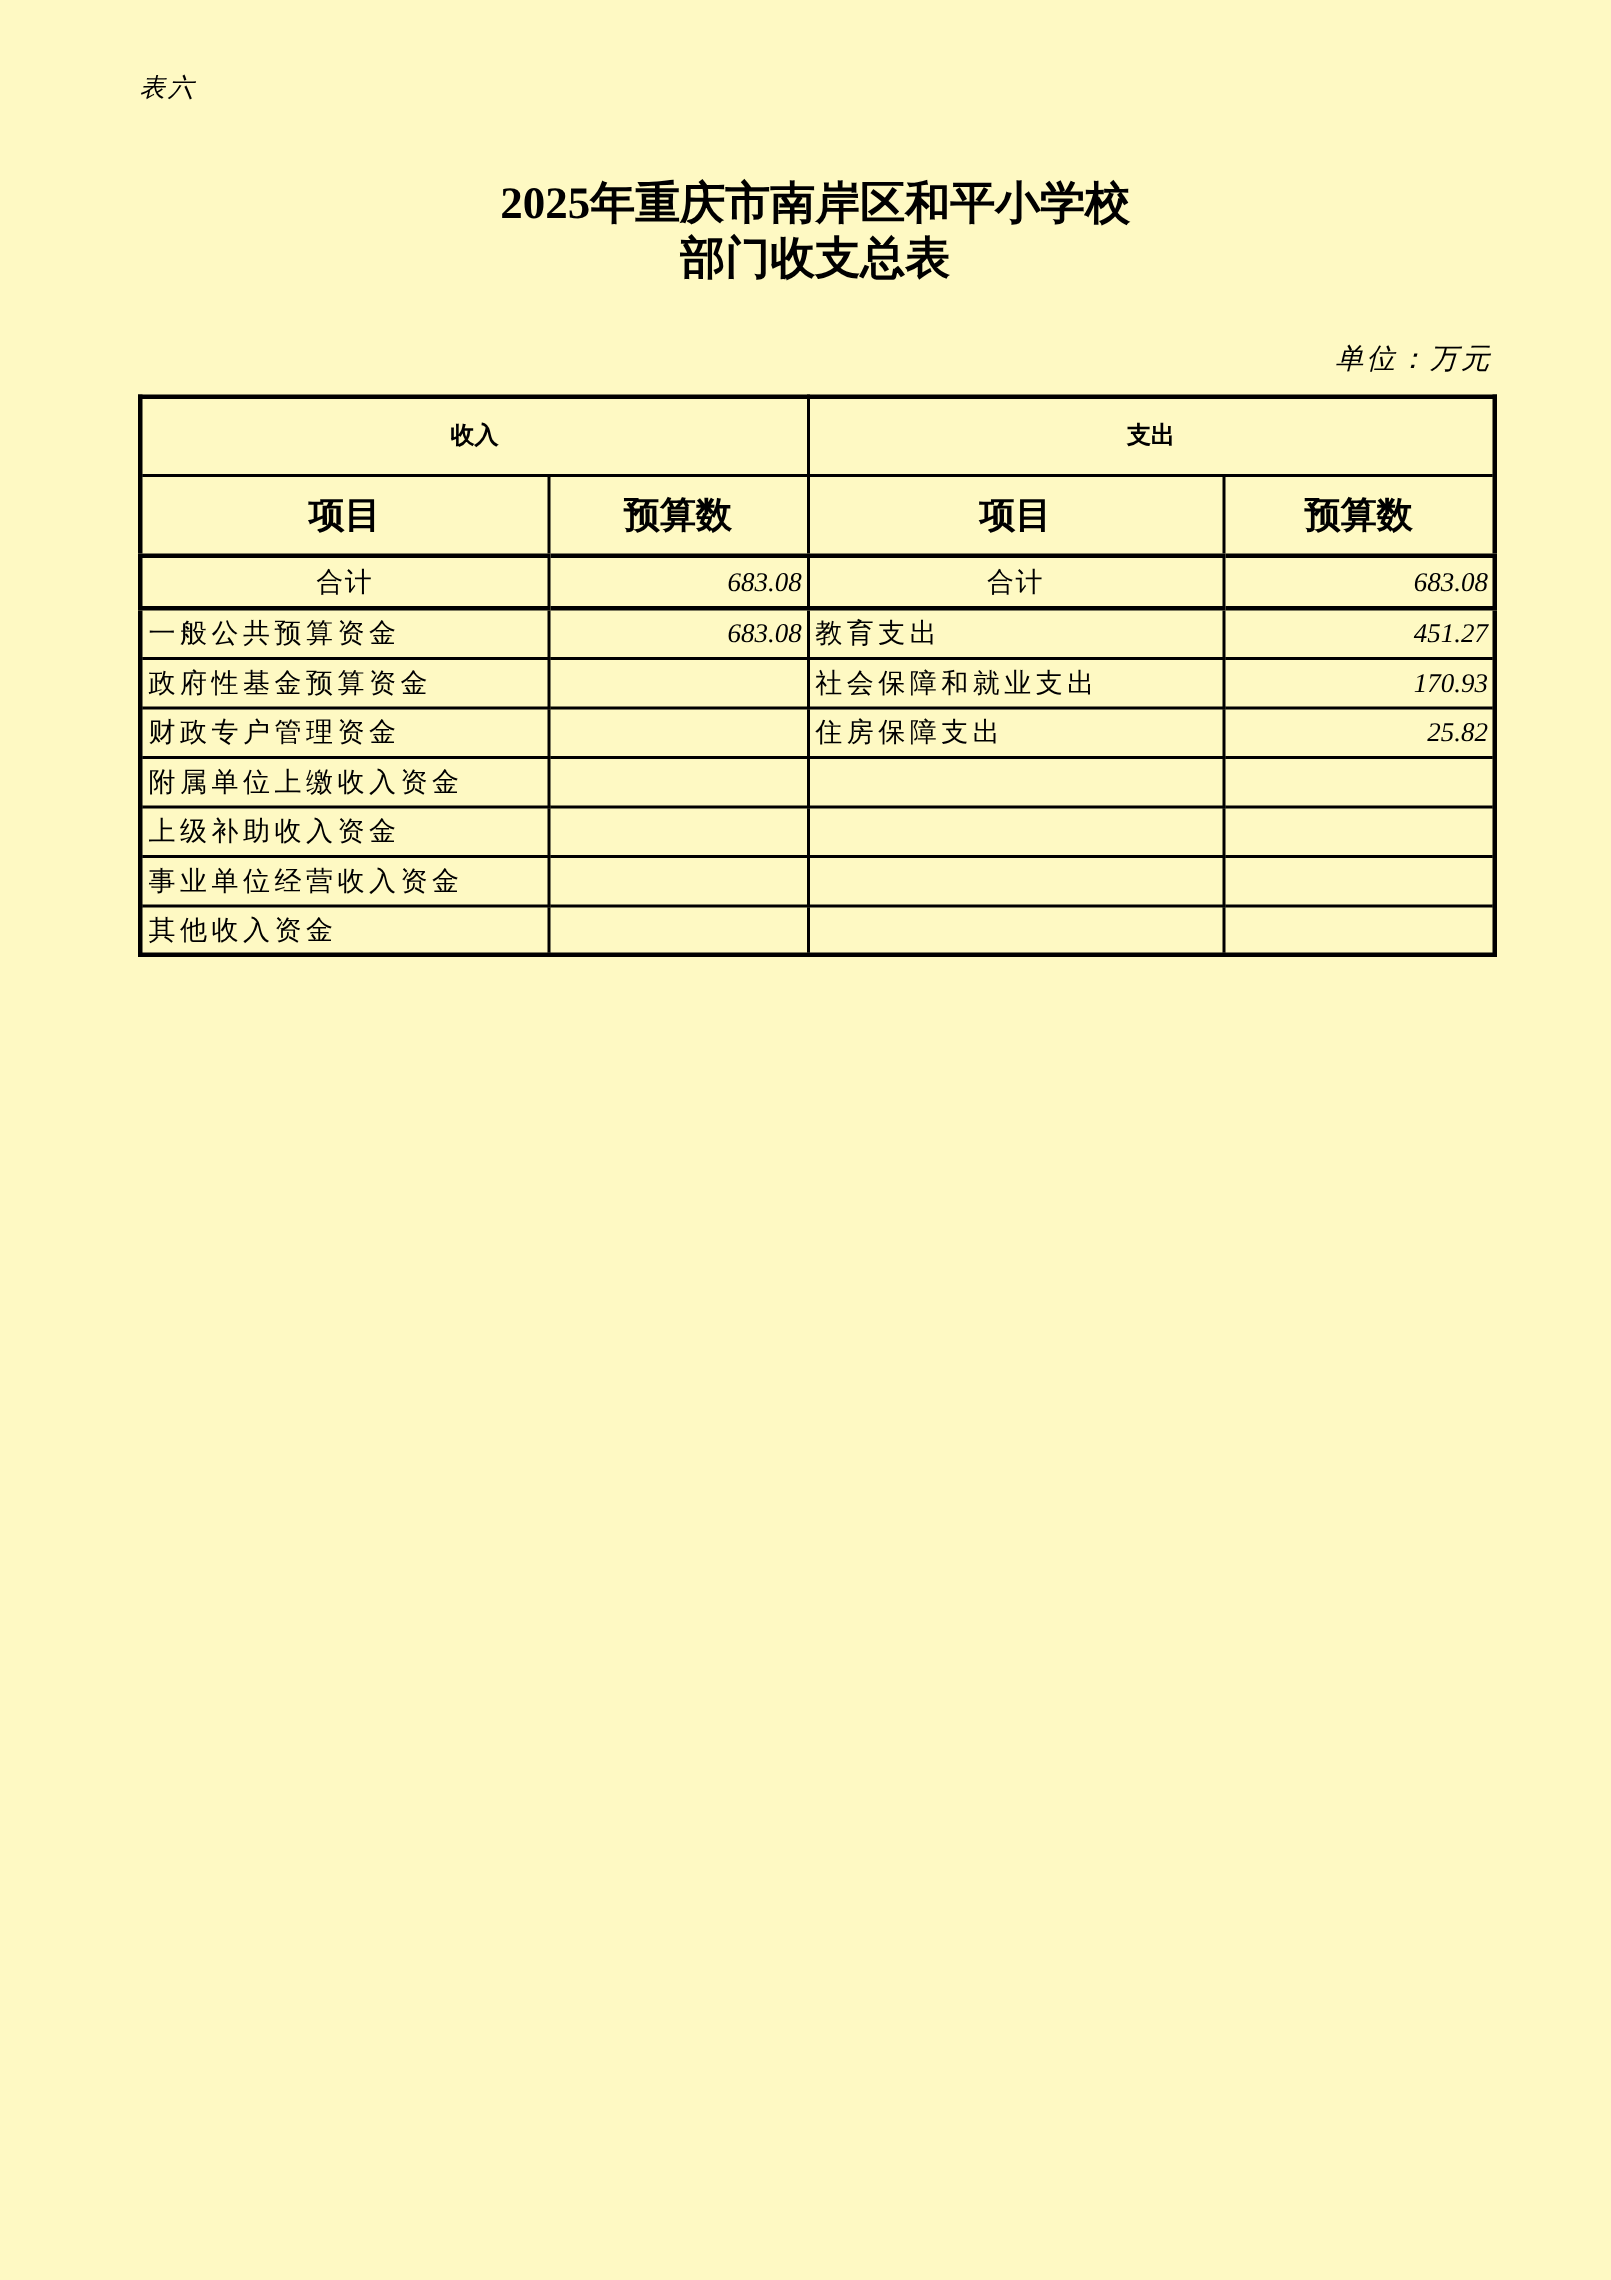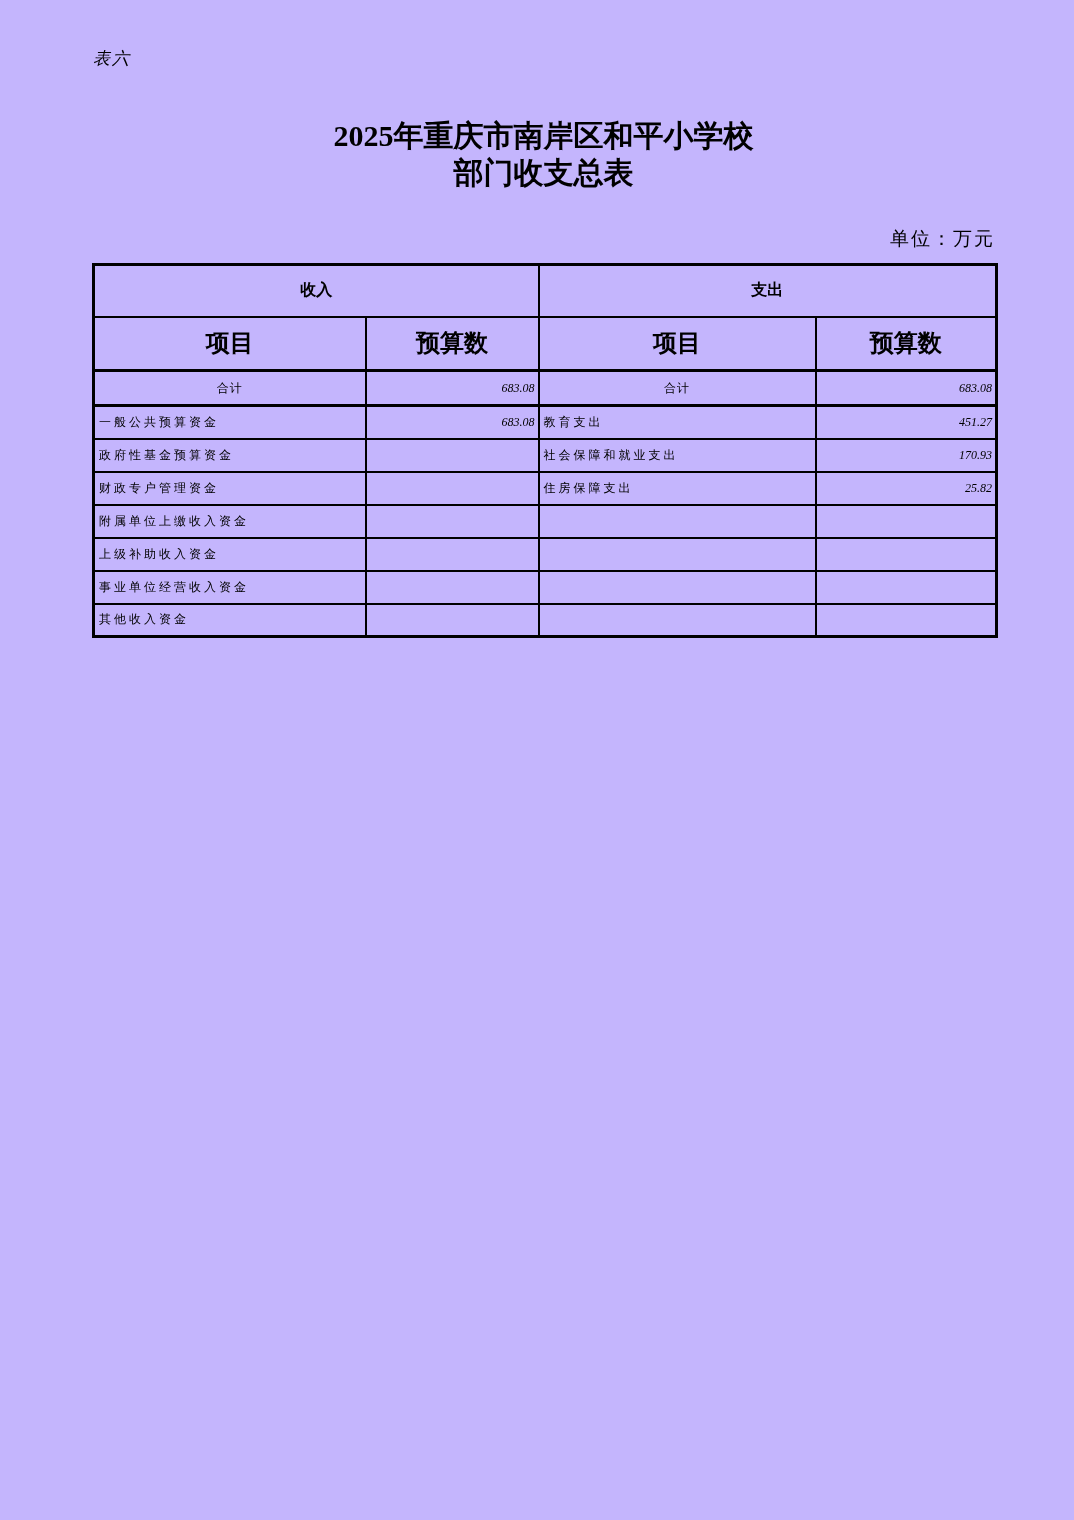--- a/index.html
+++ b/index.html
@@ -5,21 +5,21 @@
   * { margin: 0; padding: 0; box-sizing: border-box; }
   html, body { background: #ffffff; }
   body {
     font-family: "Liberation Serif", serif;
     color: #000000;
   }
   .page {
     position: relative;
     width: 1074px;
     height: 1520px;
-    background: #c4b5fd;
+    background: #fef9c3;
     overflow: hidden;
   }
   .corner-label {
     position: absolute;
     left: 93px;
     top: 47px;
     font-size: 17px;
     font-style: italic;
     letter-spacing: 2px;
   }
@@ -32,36 +32,37 @@
     font-weight: bold;
     font-size: 30px;
     line-height: 37px;
   }
   .unit-note {
     position: absolute;
     left: 92px;
     top: 226px;
     width: 903px;
     text-align: right;
+    font-style: italic;
     font-size: 19px;
     letter-spacing: 2px;
   }
   table.budget {
     position: absolute;
     left: 92px;
     top: 263px;
     width: 903px;
     border-collapse: collapse;
     table-layout: fixed;
     border: 3px solid #000;
   }
   table.budget td {
     border: 2px solid #000;
     vertical-align: middle;
-    font-size: 12px;
+    font-size: 18px;
     overflow: hidden;
     white-space: nowrap;
   }
   tr.h1 td {
     height: 52px;
     font-family: Liberation Sans, sans-serif;
     font-weight: bold;
     font-size: 16px;
     text-align: center;
   }

